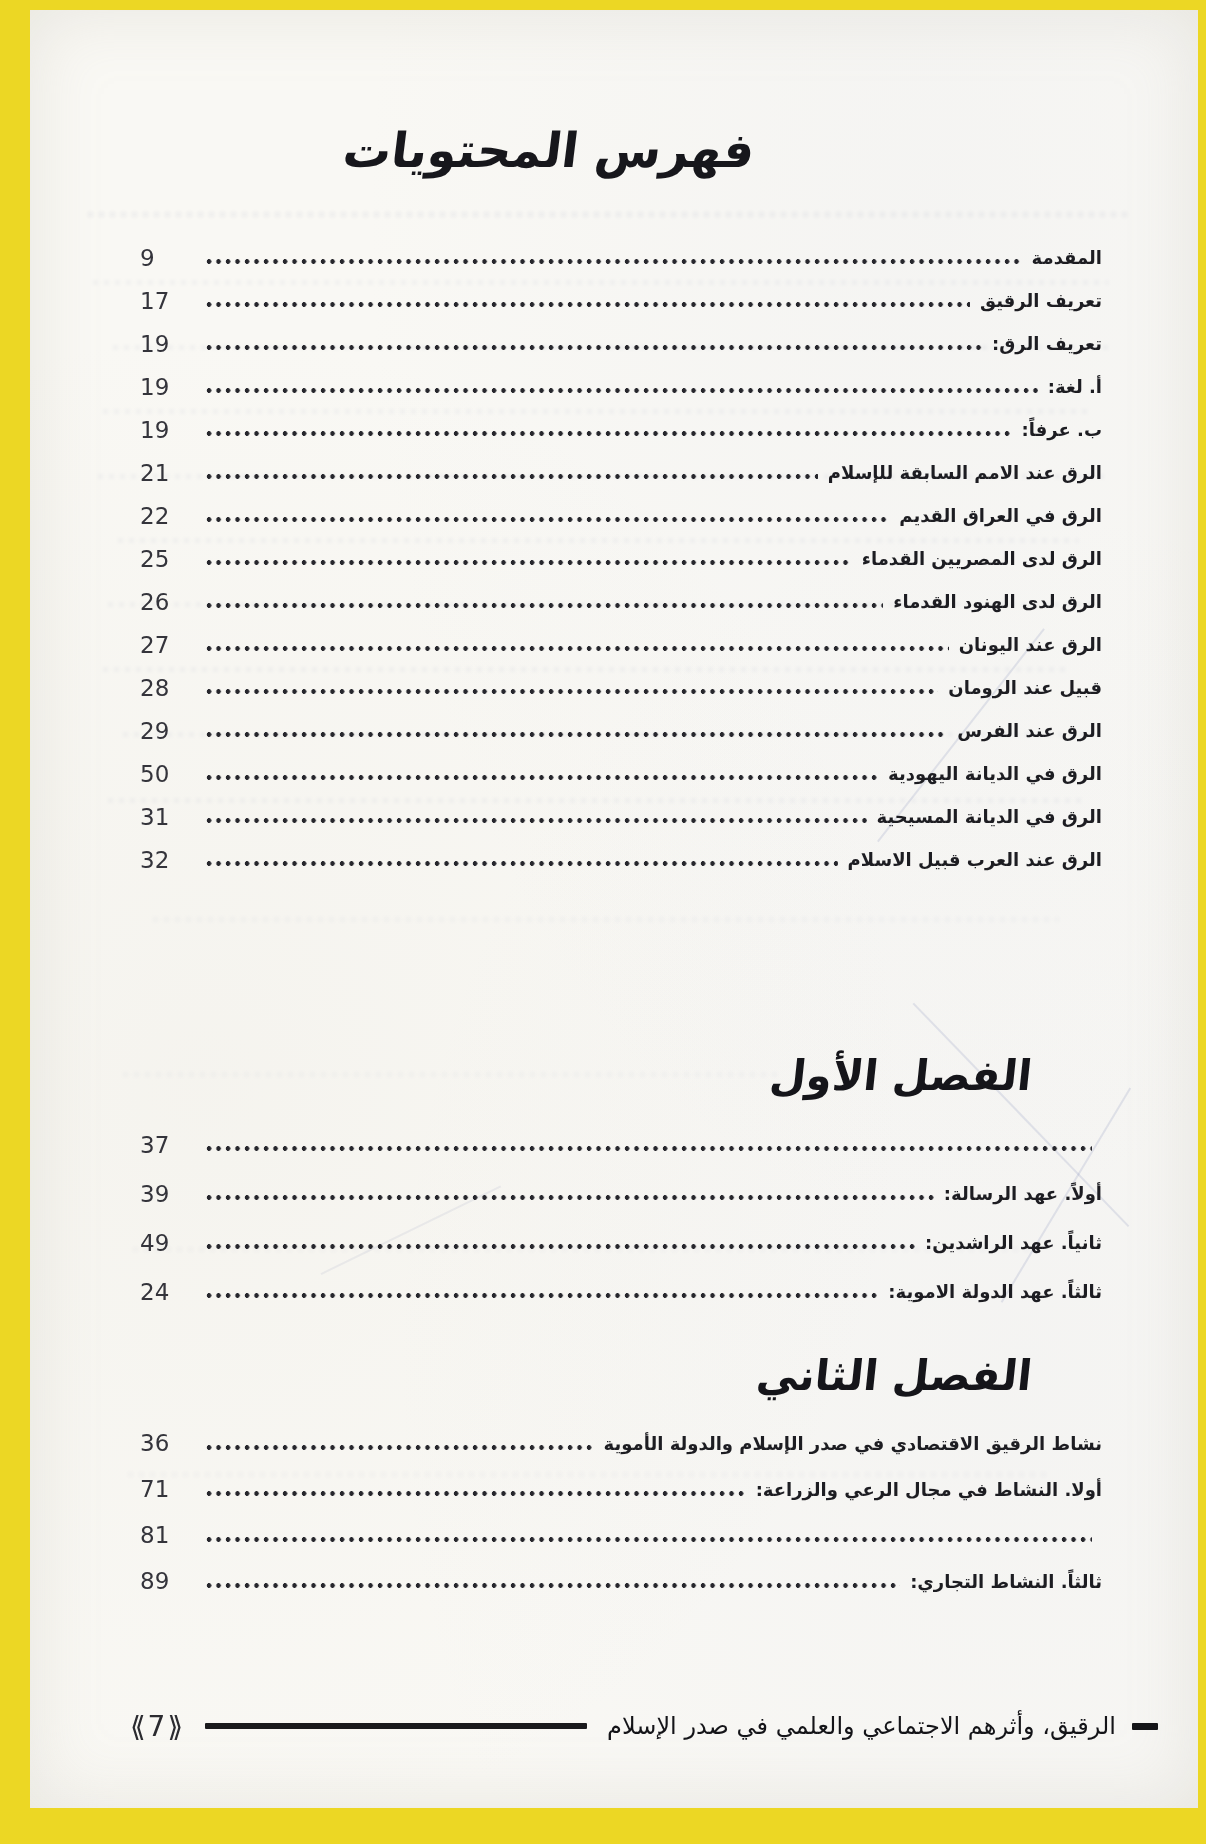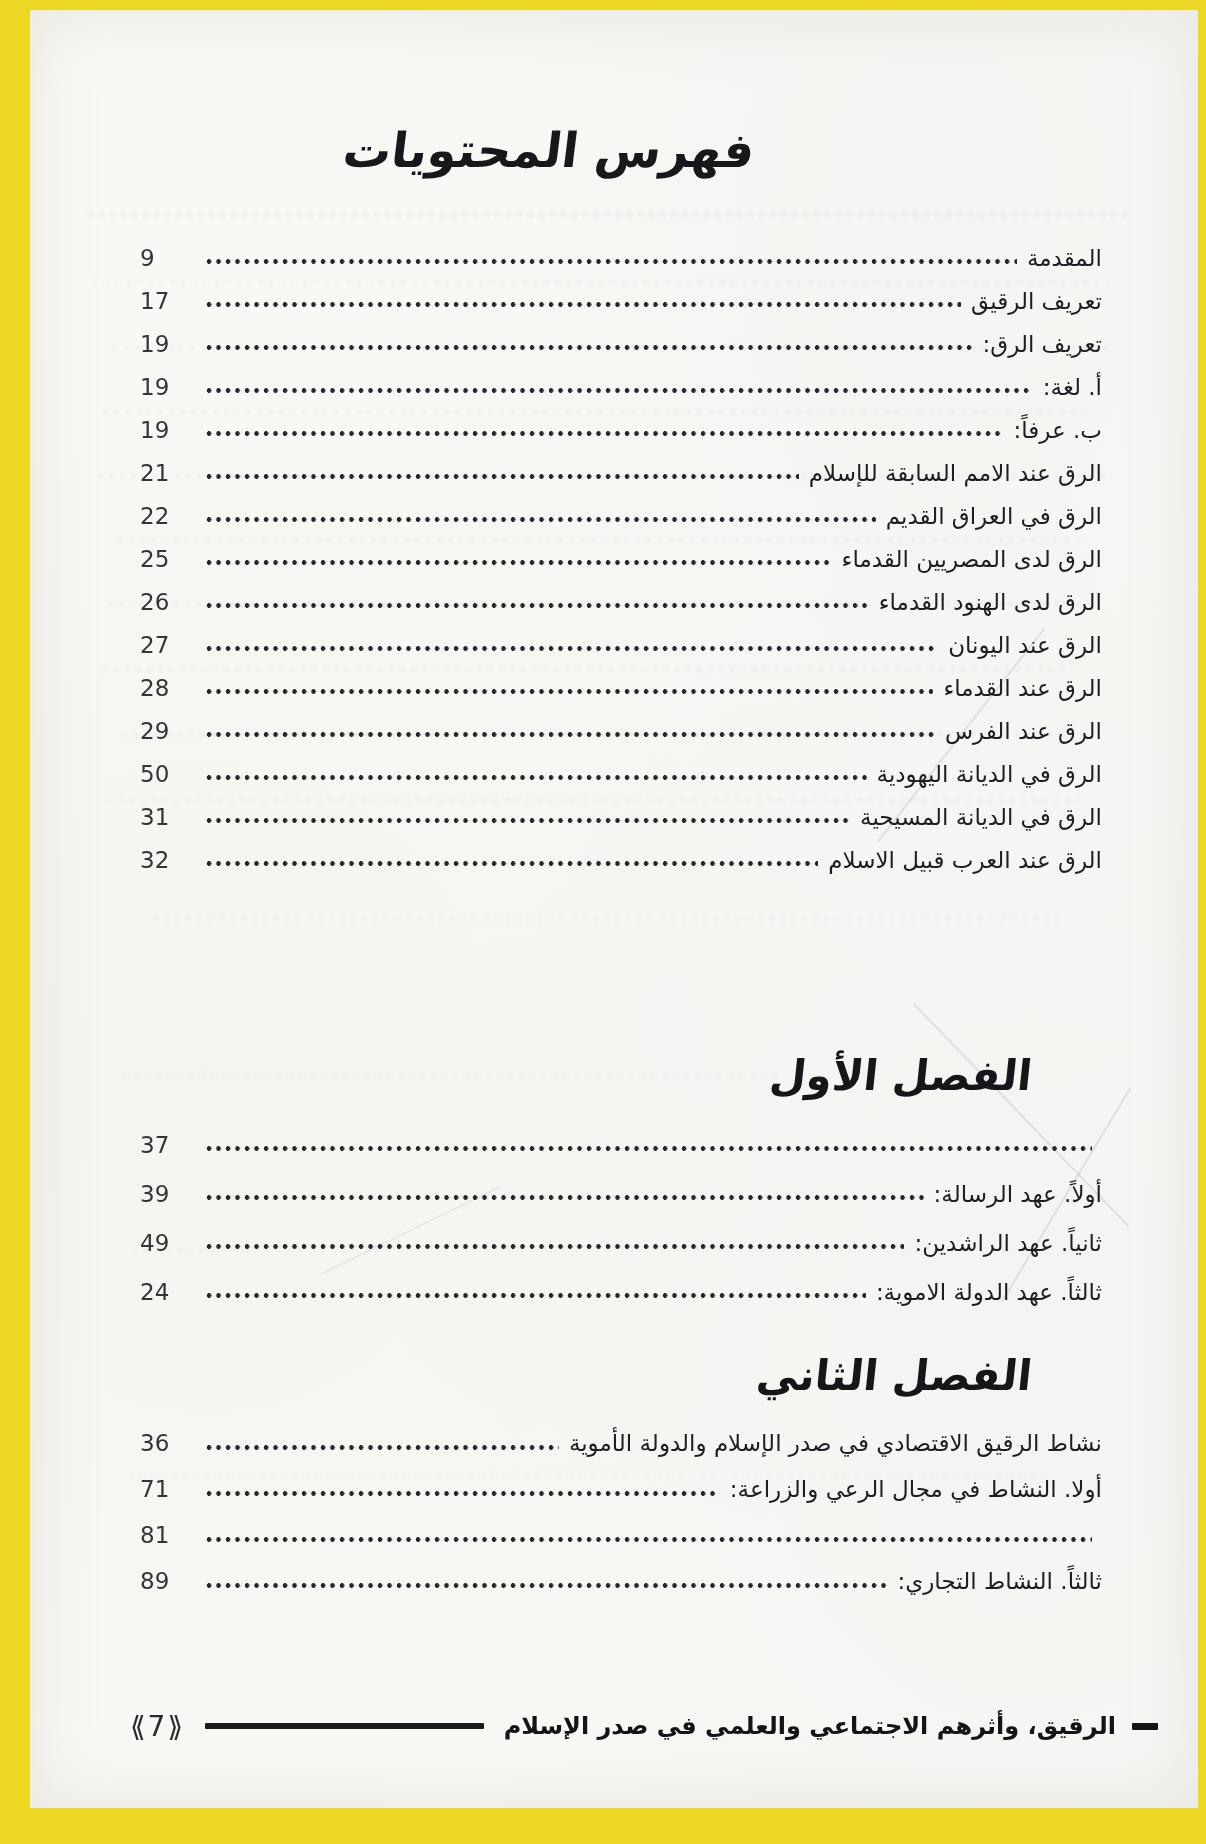--- a/index.html
+++ b/index.html
@@ -24,21 +24,21 @@
     text-align:center;transform:translateX(-65px) skewX(-7deg);
     font-size:48px;font-weight:bold;color:#17171c;letter-spacing:1px;
   }
   
   .toc{position:absolute;left:110px;right:96px;top:226px;direction:rtl;}
   .toc-row{display:flex;direction:rtl;align-items:center;}
   .toc-row.s0{height:43px;}
   .toc-row.s1{height:49px;}
   .toc-row.s2{height:46px;}
   .toc-row .t{
-    font-weight:normal;font-size:23px;color:#1d1d22;white-space:nowrap;
+    font-weight:bold;font-size:18px;color:#1d1d22;white-space:nowrap;
     letter-spacing:.2px;
   }
   .toc-row .dots{
     flex:1;height:7px;margin:8px 10px 0 10px;
     background-image:radial-gradient(circle at 3px 3.5px, #26262c 2.1px, transparent 2.6px);
     background-size:9.5px 7px;background-repeat:repeat-x;
   }
   .toc-row .n{
     min-width:56px;direction:ltr;text-align:left;
     font-size:23px;color:#34343b;
@@ -51,21 +51,21 @@
   }
   .chapter-header.ch1{margin-top:167px;margin-bottom:16px;}
   .chapter-header.ch2{margin-top:32px;margin-bottom:16px;}
   
   .footer{
     position:absolute;left:100px;right:40px;top:1694px;height:44px;
     display:flex;direction:rtl;align-items:center;
   }
   .footer .dash{width:26px;height:7px;background:#151518;margin-left:16px;flex:none;border-radius:1px;}
   .footer .book{
-    font-weight:bold;font-size:24px;color:#141418;white-space:nowrap;flex:none;
+    font-weight:normal;font-size:24px;color:#141418;white-space:nowrap;flex:none;
   }
   .footer .rule{flex:1;max-width:385px;height:6px;background:#1a1a1c;margin:0 20px;border-radius:1px;}
   .footer .pnum{
     direction:ltr;font-size:28px;color:#2b2b30;letter-spacing:2px;flex:none;white-space:nowrap;
   }
   
   .ghost{
     position:absolute;height:9px;filter:blur(2px);opacity:.32;pointer-events:none;
     background-image:radial-gradient(circle, rgba(92,102,145,0.45) 1.6px, transparent 2.1px);
     background-size:11px 9px;background-repeat:repeat-x;
@@ -144,21 +144,21 @@
         <span class="t">الرق لدى الهنود القدماء</span>
         <span class="dots"></span>
         <span class="n">26</span>
       </div>
       <div class="toc-row s0">
         <span class="t">الرق عند اليونان</span>
         <span class="dots"></span>
         <span class="n">27</span>
       </div>
       <div class="toc-row s0">
-        <span class="t">الرق عند القدماء</span>
+        <span class="t">قبيل عند الرومان</span>
         <span class="dots"></span>
         <span class="n">28</span>
       </div>
       <div class="toc-row s0">
         <span class="t">الرق عند الفرس</span>
         <span class="dots"></span>
         <span class="n">29</span>
       </div>
       <div class="toc-row s0">
         <span class="t">الرق في الديانة اليهودية</span>

